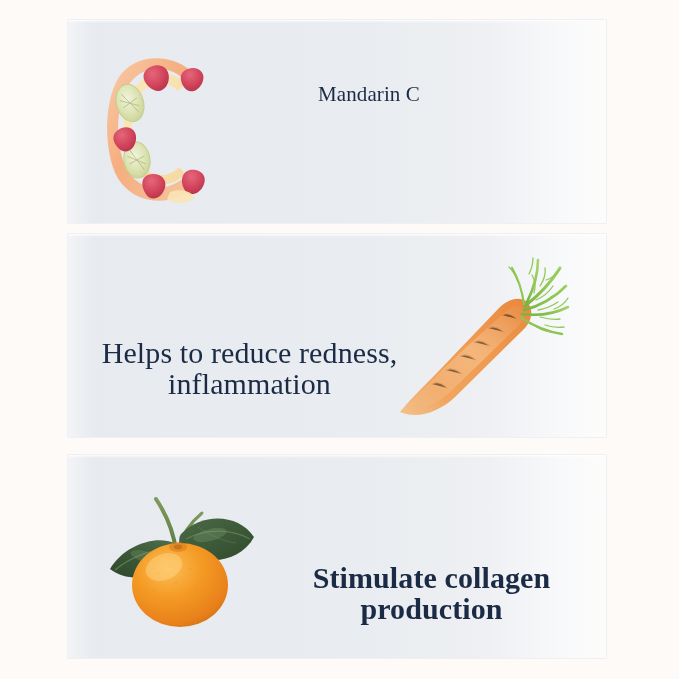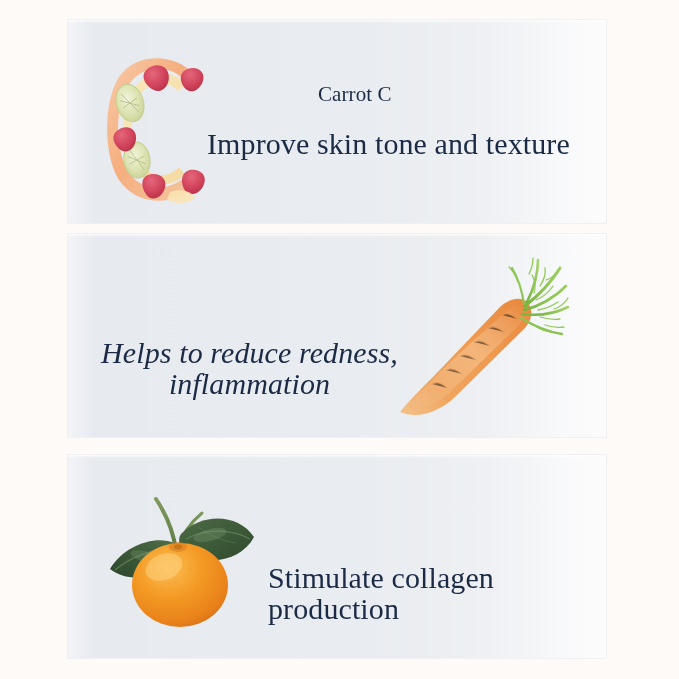--- a/index.html
+++ b/index.html
@@ -66,24 +66,24 @@
   }
   .benefit {
     font-size: 30px;
   }
 
   
   .p1-ing    { top: 84px;  left: 318px; }
   .p1-ben    { top: 128px; left: 207px; }
   
   .p2-ing    { top: 290px; left: 151px; }
-  .p2-ben    { top: 337px; left: 92px;  text-align: center; width: 315px; font-style: italic; }
+  .p2-ben    { top: 337px; left: 92px;  text-align: center; width: 315px; }
   
   .p3-ing    { top: 513px; left: 256px; }
-  .p3-ben    { top: 562px; left: 268px; text-align: left; width: 265px; }
+  .p3-ben    { top: 562px; left: 299px; text-align: center; width: 265px; font-weight: bold; }
 
   
   .art-c {
     position: absolute;
     left: 98px;
     top: 48px;
     width: 112px;
     height: 162px;
   }
 
@@ -177,22 +177,21 @@
       <path d="M20 82 C 29 76, 40 81, 38 92 C 36 103, 26 107, 20 100 C 14 93, 14 86, 20 82 Z" fill="url(#straw)" transform="rotate(-6 27 91)"></path>
 
       <path d="M48 128 C 58 123, 69 128, 67 139 C 65 150, 55 154, 49 147 C 43 140, 42 132, 48 128 Z" fill="url(#straw)" transform="rotate(8 56 138)"></path>
 
       <path d="M88 124 C 98 119, 108 124, 106 135 C 104 146, 94 150, 88 143 C 82 136, 82 128, 88 124 Z" fill="url(#straw)" transform="rotate(16 96 134)"></path>
 
       <path d="M72 144 C 82 140, 94 143, 97 150 C 88 157, 75 156, 69 151 Z" fill="#fae4b4" opacity="0.9"></path>
     </svg>
   </div>
 
-  <div class="txt ingredient p1-ing">Carrot C</div>
-  <div class="txt benefit p1-ben">Improve skin tone and texture</div>
+  <div class="txt ingredient p1-ing">Mandarin C</div>
 
   <div class="panel panel-2"></div>
 
   <div class="art art-carrot">
     <svg viewBox="0 0 182 172" xmlns="http://www.w3.org/2000/svg">
       <defs>
         <linearGradient id="carrotBody" x1="0" y1="1" x2="1" y2="0">
           <stop offset="0%" stop-color="#f3c28d"></stop>
           <stop offset="25%" stop-color="#f0a55f"></stop>
           <stop offset="60%" stop-color="#ef9a50"></stop>

